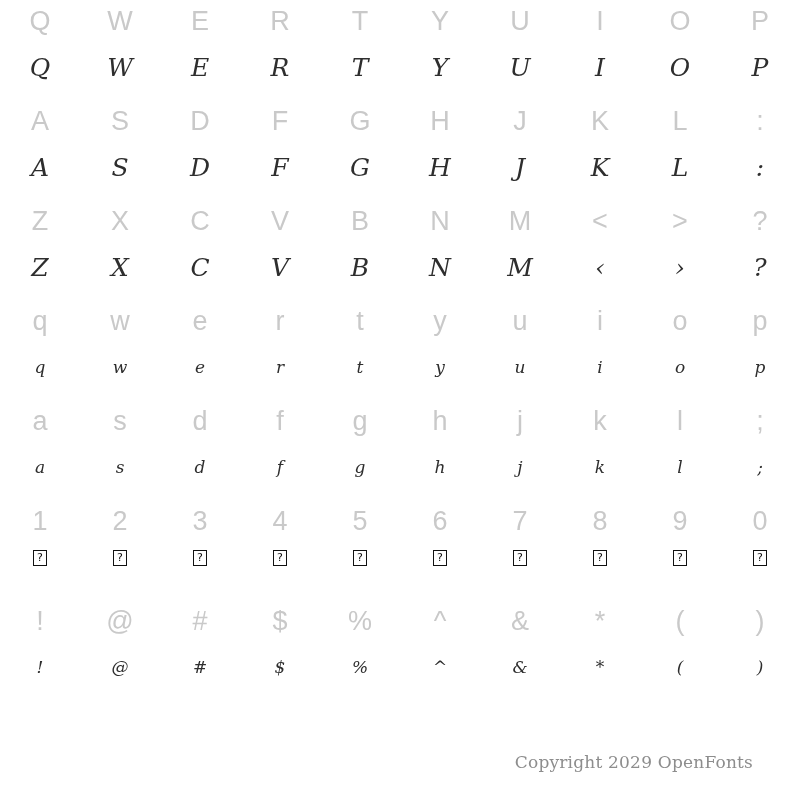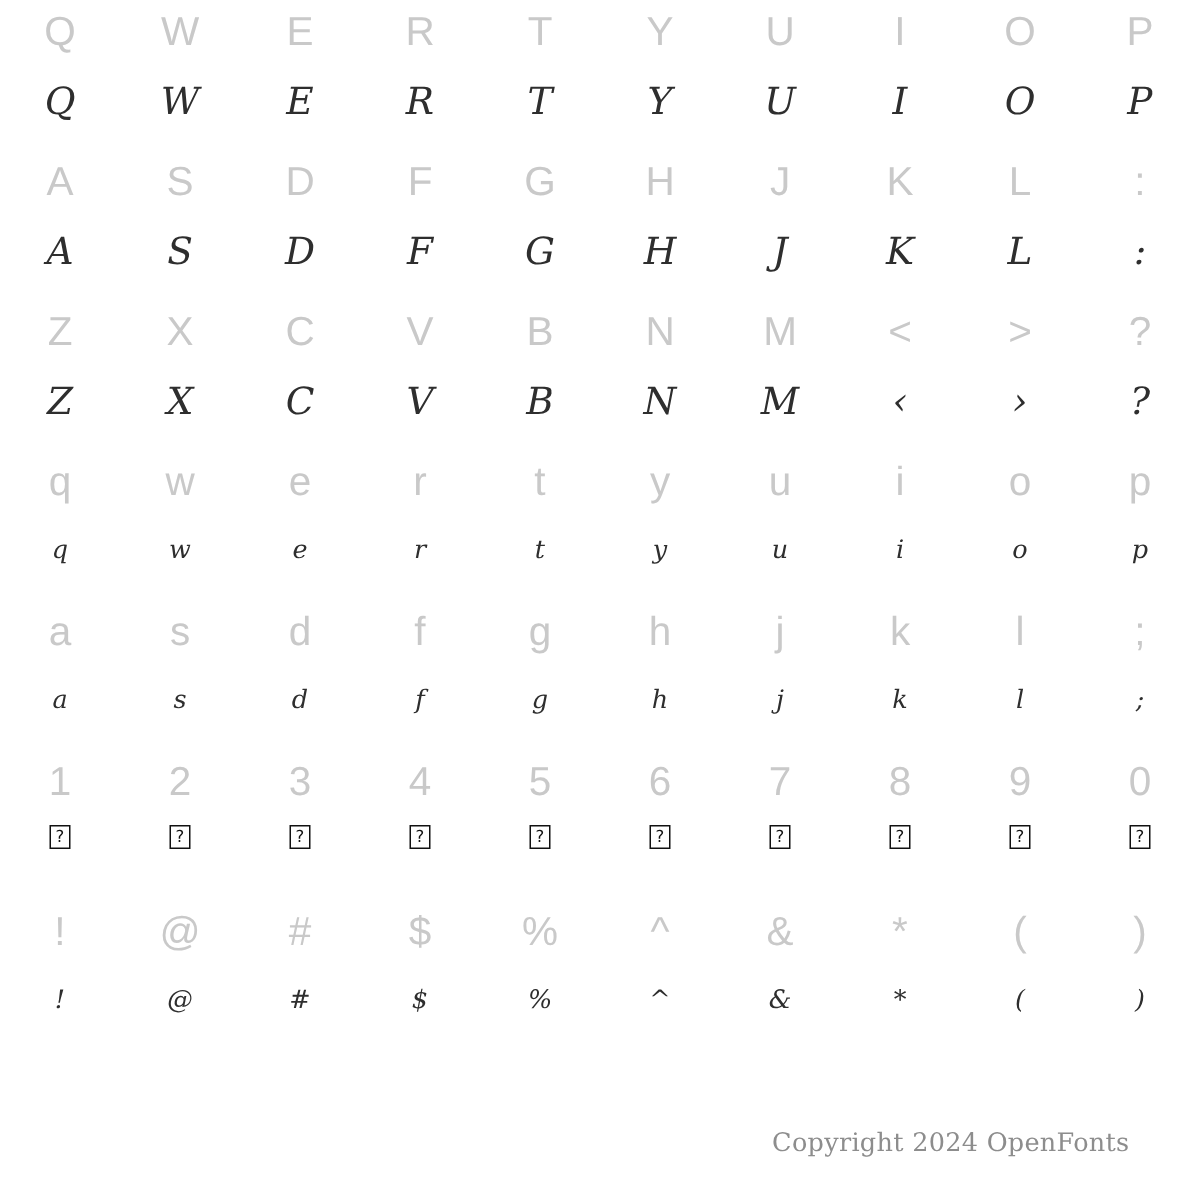--- a/index.html
+++ b/index.html
@@ -367,14 +367,14 @@
       </div>
       <div class="cell">
         <div class="key">(</div>
         <div class="glyph small">(</div>
       </div>
       <div class="cell">
         <div class="key">)</div>
         <div class="glyph small">)</div>
       </div>
     </div>
-  <div class="copyright">Copyright 2024 OpenFonts</div>
+  <div class="copyright">Copyright 2029 OpenFonts</div>
 </div>
 
 </body></html>

